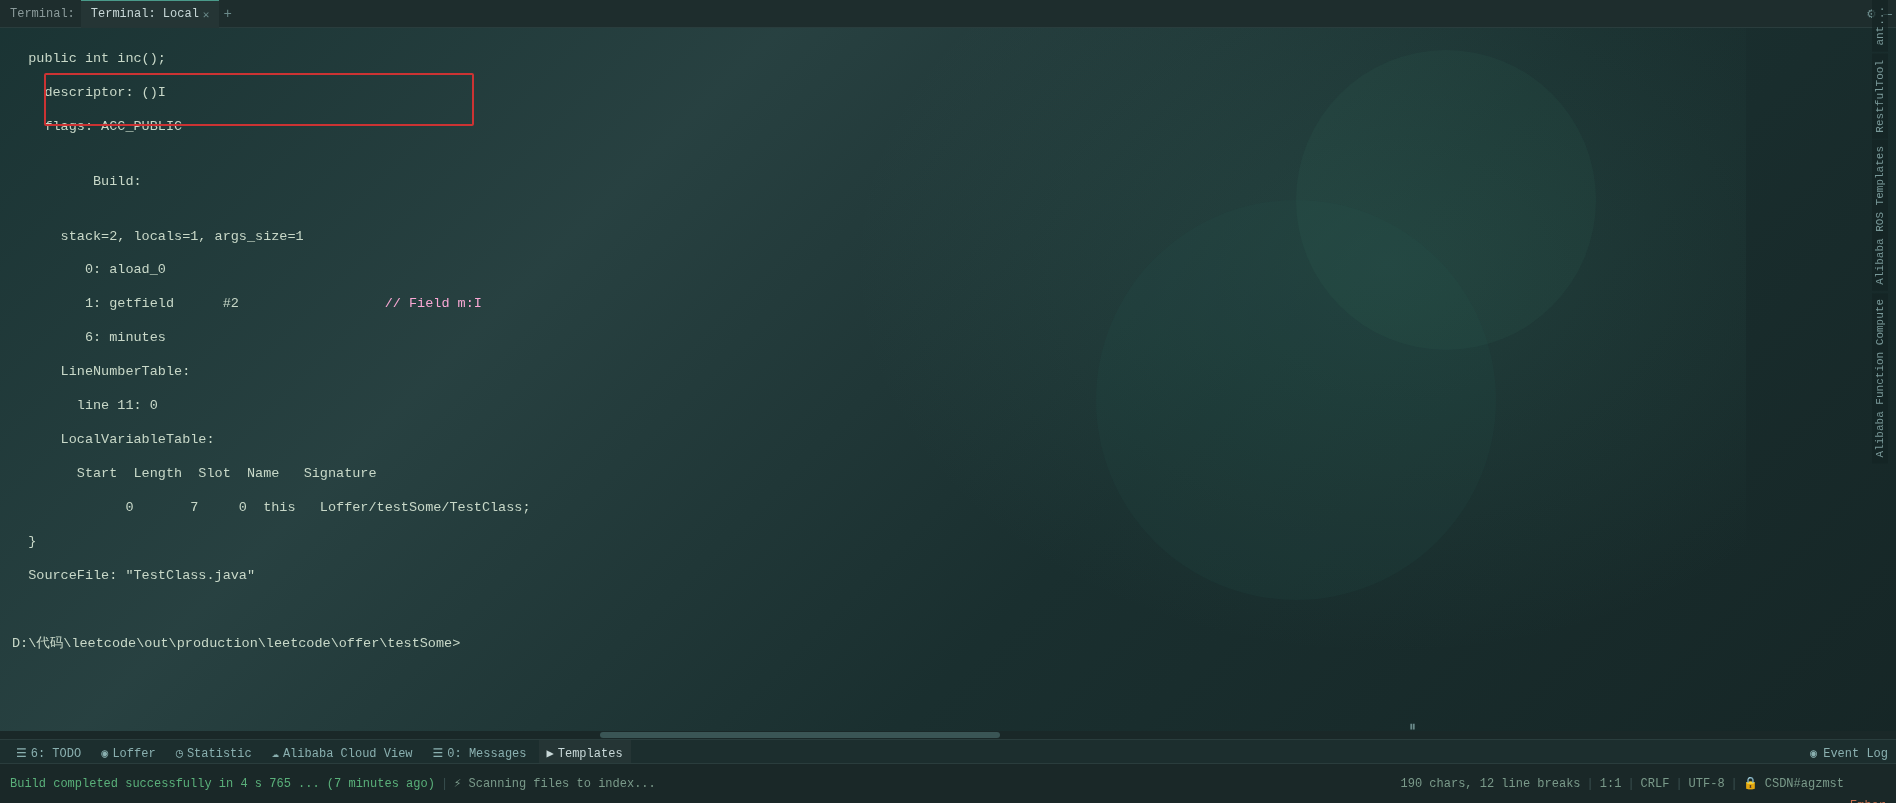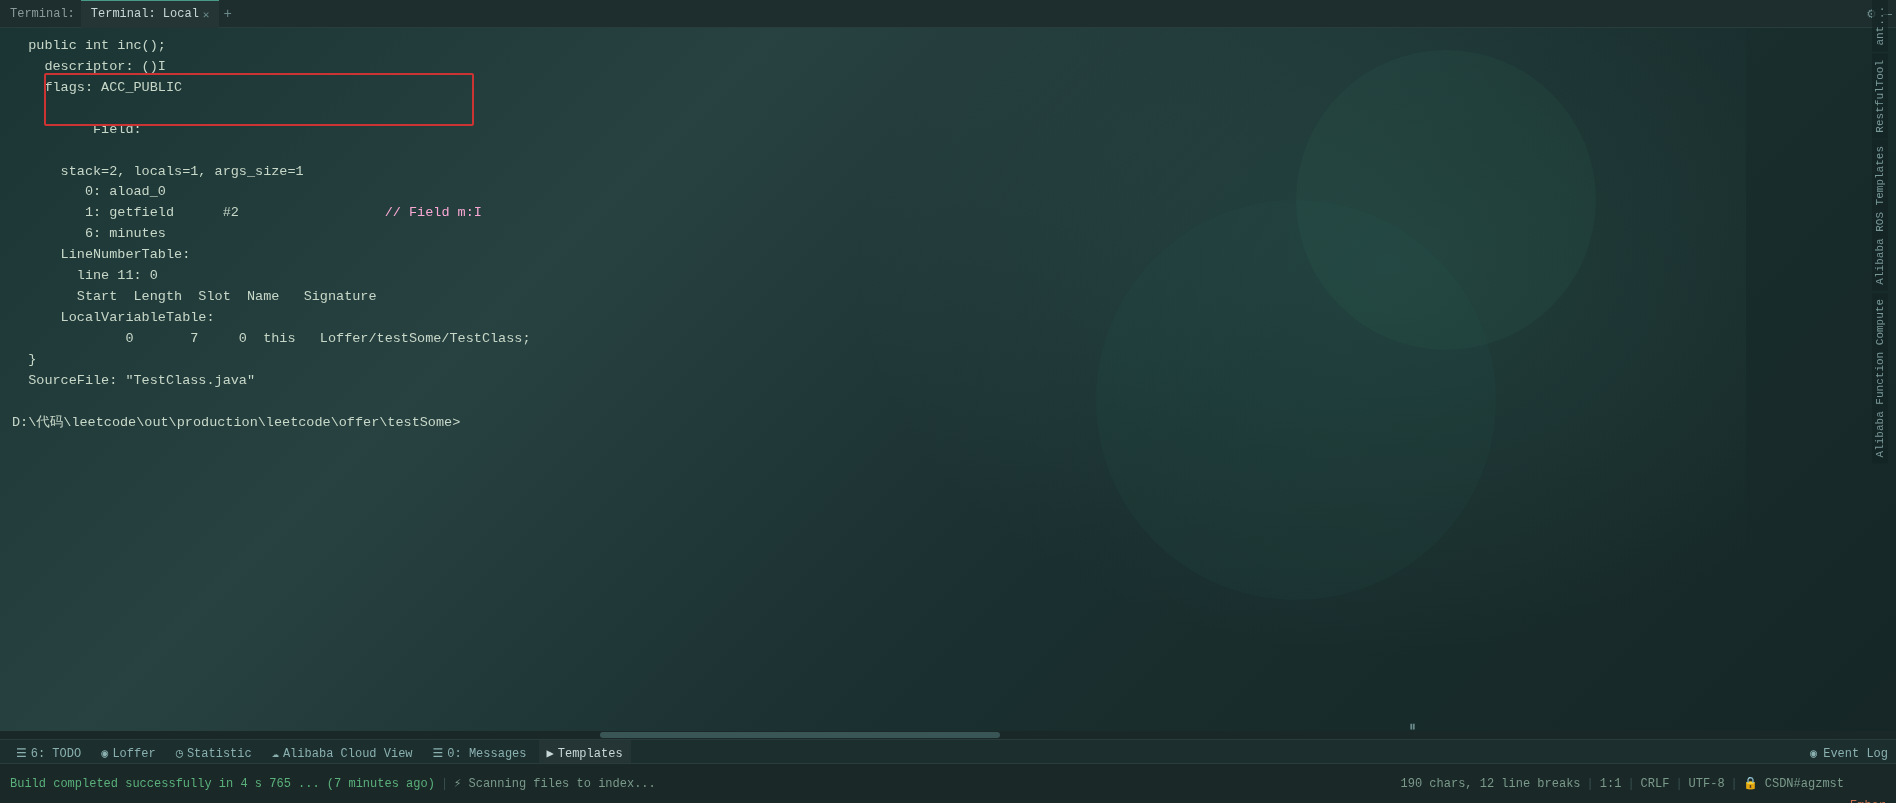--- a/index.html
+++ b/index.html
@@ -109,20 +109,21 @@
       color: #c8d8c8;
       font-size: 13.5px;
       line-height: 1.55;
       overflow: hidden;
       position: relative;
     }
 
     .code-line {
       white-space: pre;
       position: relative;
+      margin-top: 13px;
     }
     .comment { color: #f9a8d4; }
 
     
     .highlight-box {
       position: absolute;
       border: 2px solid #cc3333;
       border-radius: 2px;
       pointer-events: none;
     }
@@ -288,30 +289,30 @@
       <span class="top-right-icon">—</span>
     </div>
   </div>
 
   <div class="terminal-content" style="position:relative;">
 
     <div class="code-line">  public int inc();</div>
     <div class="code-line">    descriptor: ()I</div>
     <div class="code-line">    flags: ACC_PUBLIC</div>
     <div class="code-line" style="position:relative;">
-      <span>    Field:</span>
+      <span>    Build:</span>
     </div>
     <div class="code-line">      stack=2, locals=1, args_size=1</div>
     <div class="code-line">         0: aload_0</div>
     <div class="code-line">         1: getfield      #2                  <span class="comment">// Field m:I</span></div>
     <div class="code-line">         6: minutes</div>
     <div class="code-line">      LineNumberTable:</div>
     <div class="code-line">        line 11: 0</div>
+    <div class="code-line">      LocalVariableTable:</div>
     <div class="code-line">        Start  Length  Slot  Name   Signature</div>
-    <div class="code-line">      LocalVariableTable:</div>
     <div class="code-line">              0       7     0  this   Loffer/testSome/TestClass;</div>
     <div class="code-line">  }</div>
     <div class="code-line">  SourceFile: "TestClass.java"</div>
     <div class="code-line">&nbsp;</div>
     <div class="code-line">D:\代码\leetcode\out\production\leetcode\offer\testSome&gt;</div>
 
     <div class="highlight-box" style="top: 45px; left: 44px; width: 430px; height: 53px;">
     </div>
 
   </div>

